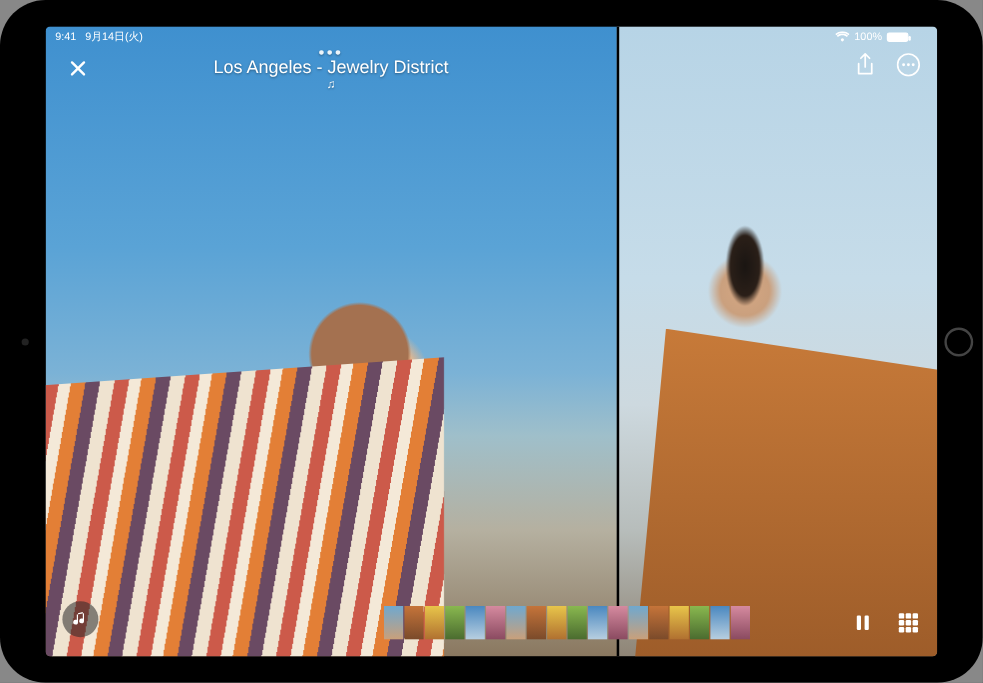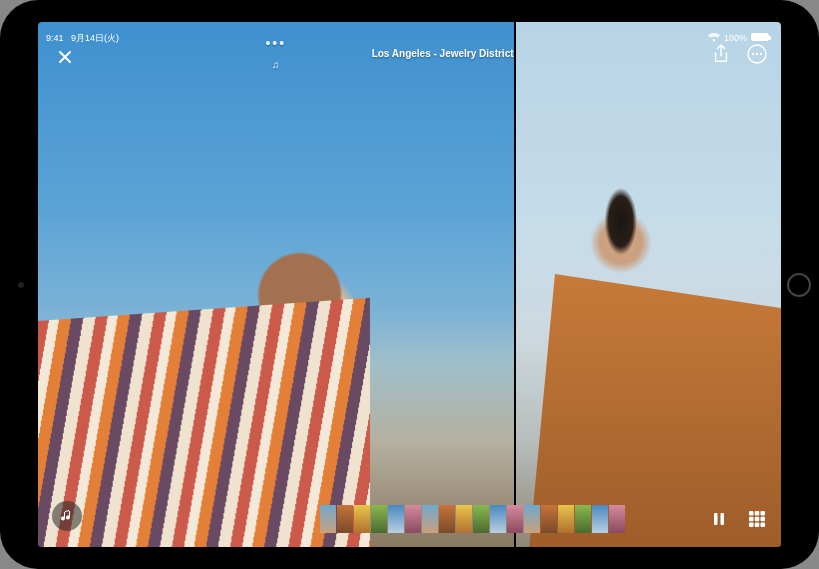--- a/index.html
+++ b/index.html
@@ -29,28 +29,28 @@
   }
   .screen {
     width:100%; height:100%;
     background:#000;
     border-radius:4px;
     position:relative;
     overflow:hidden;
   }
   
   .status-bar {
-    position:absolute; top:0; left:0; right:4px;
+    position:absolute; top:0; left:0; right:16px;
     height:16px;
     display:flex; justify-content:space-between; align-items:center;
-    padding:16px 8px;
+    padding:0 8px;
     font-size:9px; color:#fff;
     z-index:50;
   }
-  .status-right { display:flex; align-items:flex-start; gap:4px; }
+  .status-right { display:flex; align-items:flex-end; gap:4px; }
   .wifi, .battery-shape { display:inline-flex; }
   .battery-shape {
     width:18px; height:8px; border:1px solid #fff; border-radius:2px; position:relative;
     background:#fff;
   }
   .battery-shape:after { content:""; position:absolute; right:-3px; top:2px; width:2px; height:4px; background:#fff; border-radius:1px;}
   
   .photos { position:absolute; inset:0; display:flex; }
   .photo-left { flex: 0 0 64%; position:relative; overflow:hidden; }
   .photo-right { flex:1; position:relative; overflow:hidden; }
@@ -86,21 +86,21 @@
     width:26px; height:26px;
     display:flex;align-items:center;justify-content:center;
     color:#fff;
   }
   .title-block {
     position:absolute; top:18px; left:0; right:36%;
     text-align:center; z-index:40; color:#fff;
     text-shadow:0 1px 2px rgba(0,0,0,.4);
   }
   .title-block .dots { font-size:14px; letter-spacing:2px; opacity:.9; line-height:6px;}
-  .memory-title { font-weight:700; font-size:10px; margin-top:2px;text-align:right;}
+  .memory-title { font-weight:400; font-size:15px; margin-top:2px;}
   .memory-sub { font-size:10px; opacity:.95; display:flex; gap:4px; align-items:center; justify-content:center;}
   .memory-sub .note { font-size:10px; }
   .top-right {
     position:absolute; top:20px; right:12px; z-index:40;
     display:flex; gap:12px; color:#fff;
   }
   .icon-btn { width:24px; height:24px; display:flex; align-items:center; justify-content:center; }
   
   .music-btn {
     position:absolute; left:14px; bottom:16px; z-index:40;

